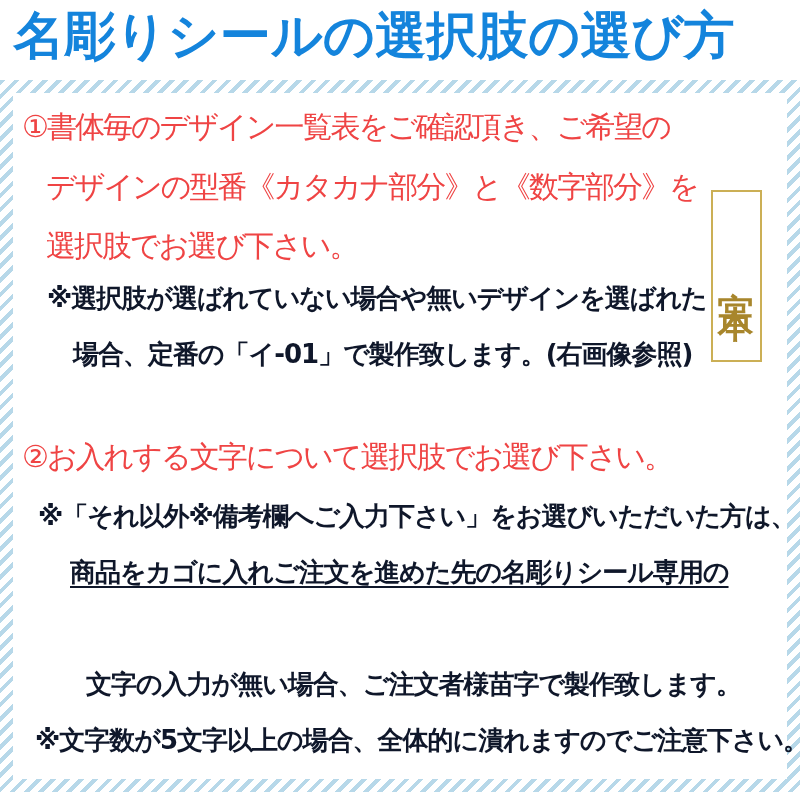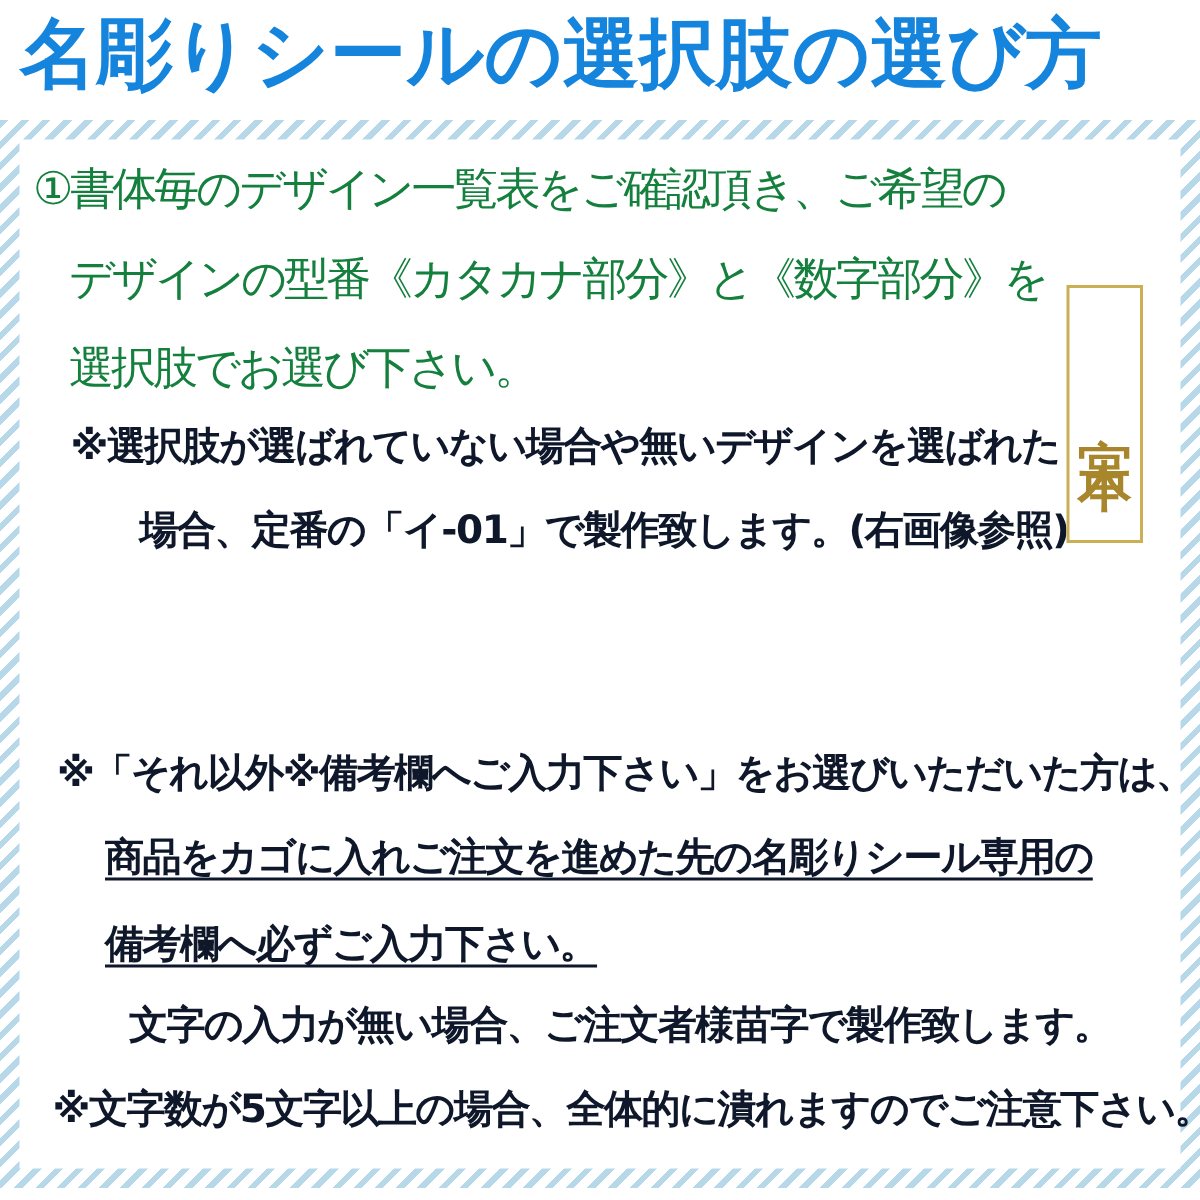--- a/index.html
+++ b/index.html
@@ -33,21 +33,21 @@
     background:#ffffff;
   }
   
   .line{
     position:absolute;
     white-space:nowrap;
     line-height:1.15;
   }
   .black{
     font-size:30px;
-    color:#15803d;
+    color:#ef4444;
     font-weight:normal;
     letter-spacing:-2px;
   }
   .red{
     font-size:26px;
     color:#0f172a;
     font-weight:bold;
     letter-spacing:-1px;
   }
   .red.u{
@@ -84,26 +84,26 @@
 
   <div class="frame">
     <div class="frame-inner"></div>
   </div>
 
   <div class="line black" style="left:22px;top:110px;">①書体毎のデザイン一覧表をご確認頂き、ご希望の</div>
   <div class="line black" style="left:46px;top:229px;">選択肢でお選び下さい。</div>
   <div class="line black" style="left:46px;top:170px;">デザインの型番《カタカナ部分》と《数字部分》を</div>
 
   <div class="line red" style="left:47px;top:284px;">※選択肢が選ばれていない場合や無いデザインを選ばれた</div>
-  <div class="line red" style="left:73px;top:340px;margin-left:20px;">場合、定番の「イ-01」で製作致します。(右画像参照)</div>
+  <div class="line red" style="left:73px;top:340px;">場合、定番の「イ-01」で製作致します。(右画像参照)</div>
 
   <div class="sample-plate">
     <div class="sample-name">宮本</div>
   </div>
 
+  <div class="line black" style="left:22px;top:440px;">②お入れする文字について選択肢でお選び下さい。</div>
 
   <div class="line red u" style="left:70px;top:558px;">商品をカゴに入れご注文を進めた先の名彫りシール専用の</div>
   <div class="line red" style="left:38px;top:502px;">※「それ以外※備考欄へご入力下さい」をお選びいただいた方は、</div>
-  <div class="line red u" style="left:70px;top:616px;">備考欄へ必ずご入力下さい。</div>
   <div class="line red" style="left:74px;top:670px;margin-left:12px;">文字の入力が無い場合、ご注文者様苗字で製作致します。</div>
   <div class="line red" style="left:35px;top:726px;">※文字数が5文字以上の場合、全体的に潰れますのでご注意下さい。</div>
 
 </div>
 
 </body></html>

